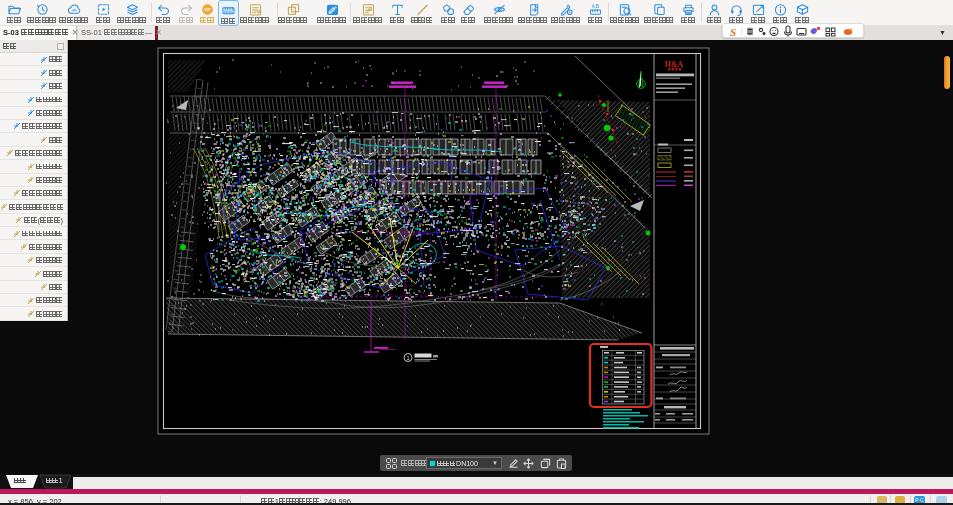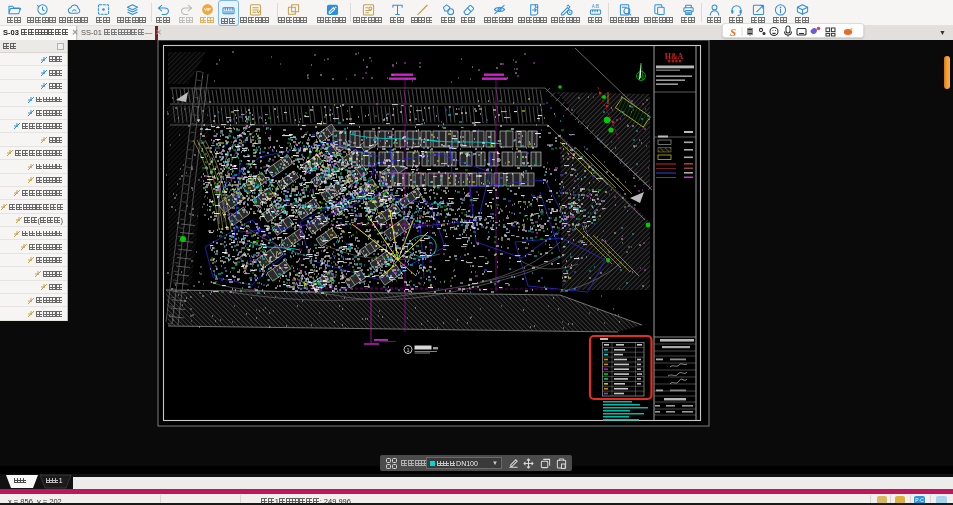--- a/index.html
+++ b/index.html
@@ -9,21 +9,21 @@
 .toolbar{position:absolute;left:0;top:0;width:953px;height:26px;background:#f7f5f3;border-bottom:1px solid #e3e0dd}
 .tbi{position:absolute;top:0;height:26px;text-align:center;color:#454545;font-size:8px}
 .tbi .ic{display:block;margin:3px auto 0;width:15px;height:13px}
 .tbi .lb{display:block;line-height:9px;white-space:nowrap}
 .sep{position:absolute;top:3px;width:1px;height:19px;background:#dcd9d6}
 .tabbar{position:absolute;left:0;top:26px;width:953px;height:14px;background:#e2dfdc}
 .tab{position:absolute;top:0;height:14px;font-size:7.5px;color:#222;line-height:14px;padding:0 3px;white-space:nowrap}
 .tab.act{background:#fbfaf9;border-right:1px solid #c9c6c3;font-weight:bold}
 .tab.ina{background:#edebe9;border-right:3px solid #7f1d1d;color:#555}
 .tx{color:#999;font-size:8px;margin-left:3px}
-.canvas{position:absolute;left:0;top:32px;width:892px;height:434px;background:#0a0a0a}
+.canvas{position:absolute;left:0;top:40px;width:892px;height:434px;background:#0a0a0a}
 .lpanel{position:absolute;left:0;top:40px;width:68px;height:281px;background:#f6f5f3;border-right:1px solid #b7b4b1;font-size:7.5px}
 .lph{height:13px;background:#eceae7;border-bottom:1px solid #d8d5d2;color:#333;line-height:13px;padding:0 3px;position:relative}
 .lpr{height:13.4px;border-bottom:1px solid #e6e4e1;color:#3a3a3a;text-align:right;padding-right:4px;line-height:13.4px;white-space:nowrap}
 .lpr svg{vertical-align:-1.5px;margin-right:1px}
 .botbar{position:absolute;left:380px;top:455px;width:192px;height:16px;background:#4b4b4b;border-radius:2px;color:#ddd;font-size:7.5px}
 .strip{position:absolute;left:0;top:474px;width:953px;height:15px;background:#ececeb}
 .statusbar{position:absolute;left:0;top:489px;width:953px;height:24px;background:#f1f0ee;border-top:5px solid #be185d;color:#333;font-size:7.5px}
 .bedge{position:absolute;left:0;top:503px;width:953px;height:2px;background:#1a1a1a}
 .ime{position:absolute;left:722px;top:23px;width:142px;height:15px;background:#fff;border:1px solid #dcdcdc;border-radius:3px;box-shadow:0 1px 2px rgba(0,0,0,.15)}
 </style></head>

